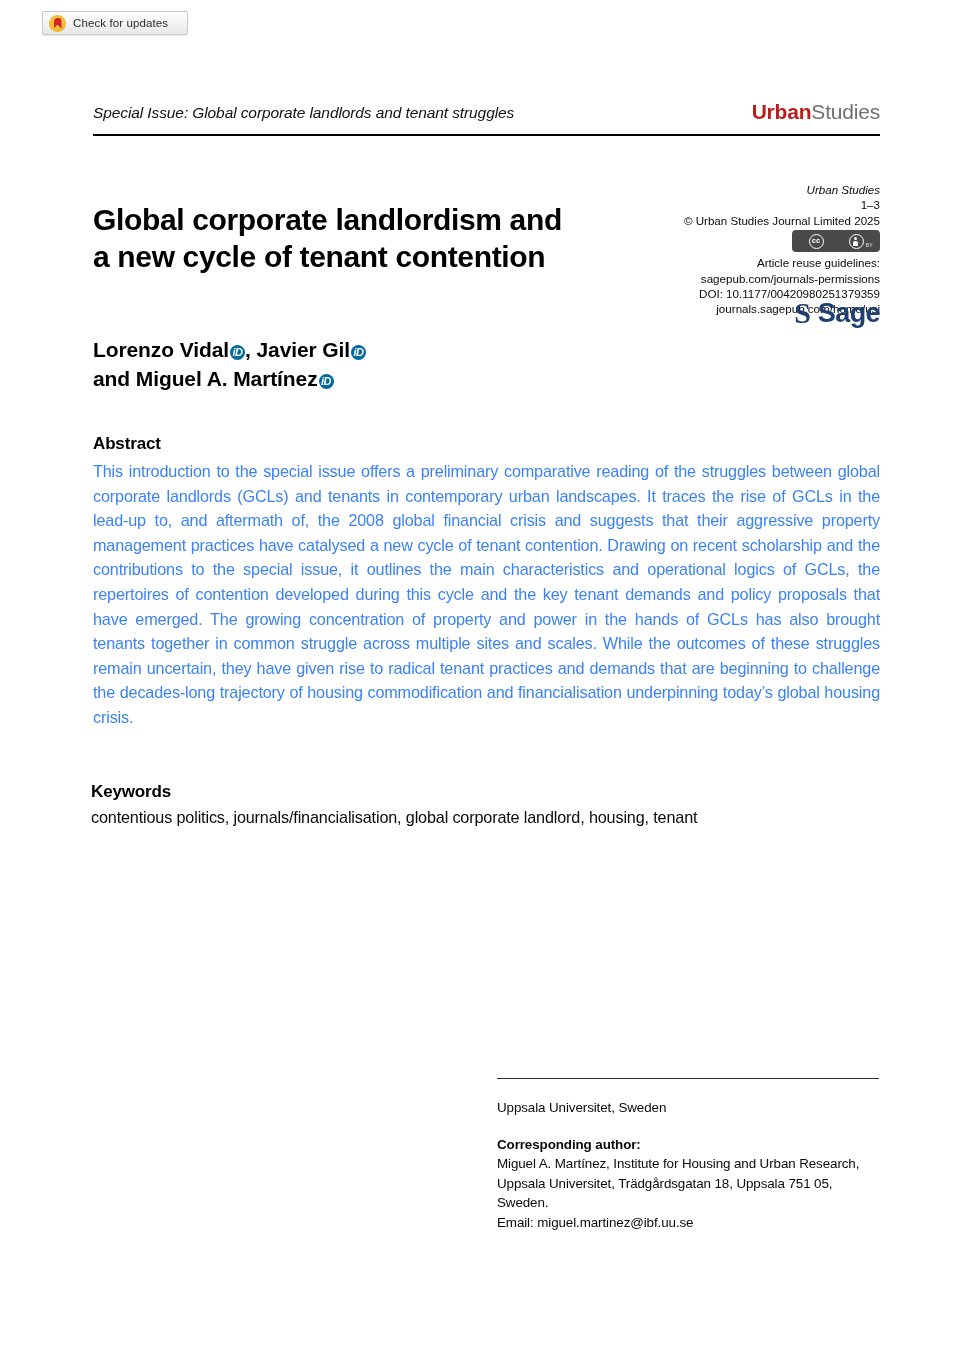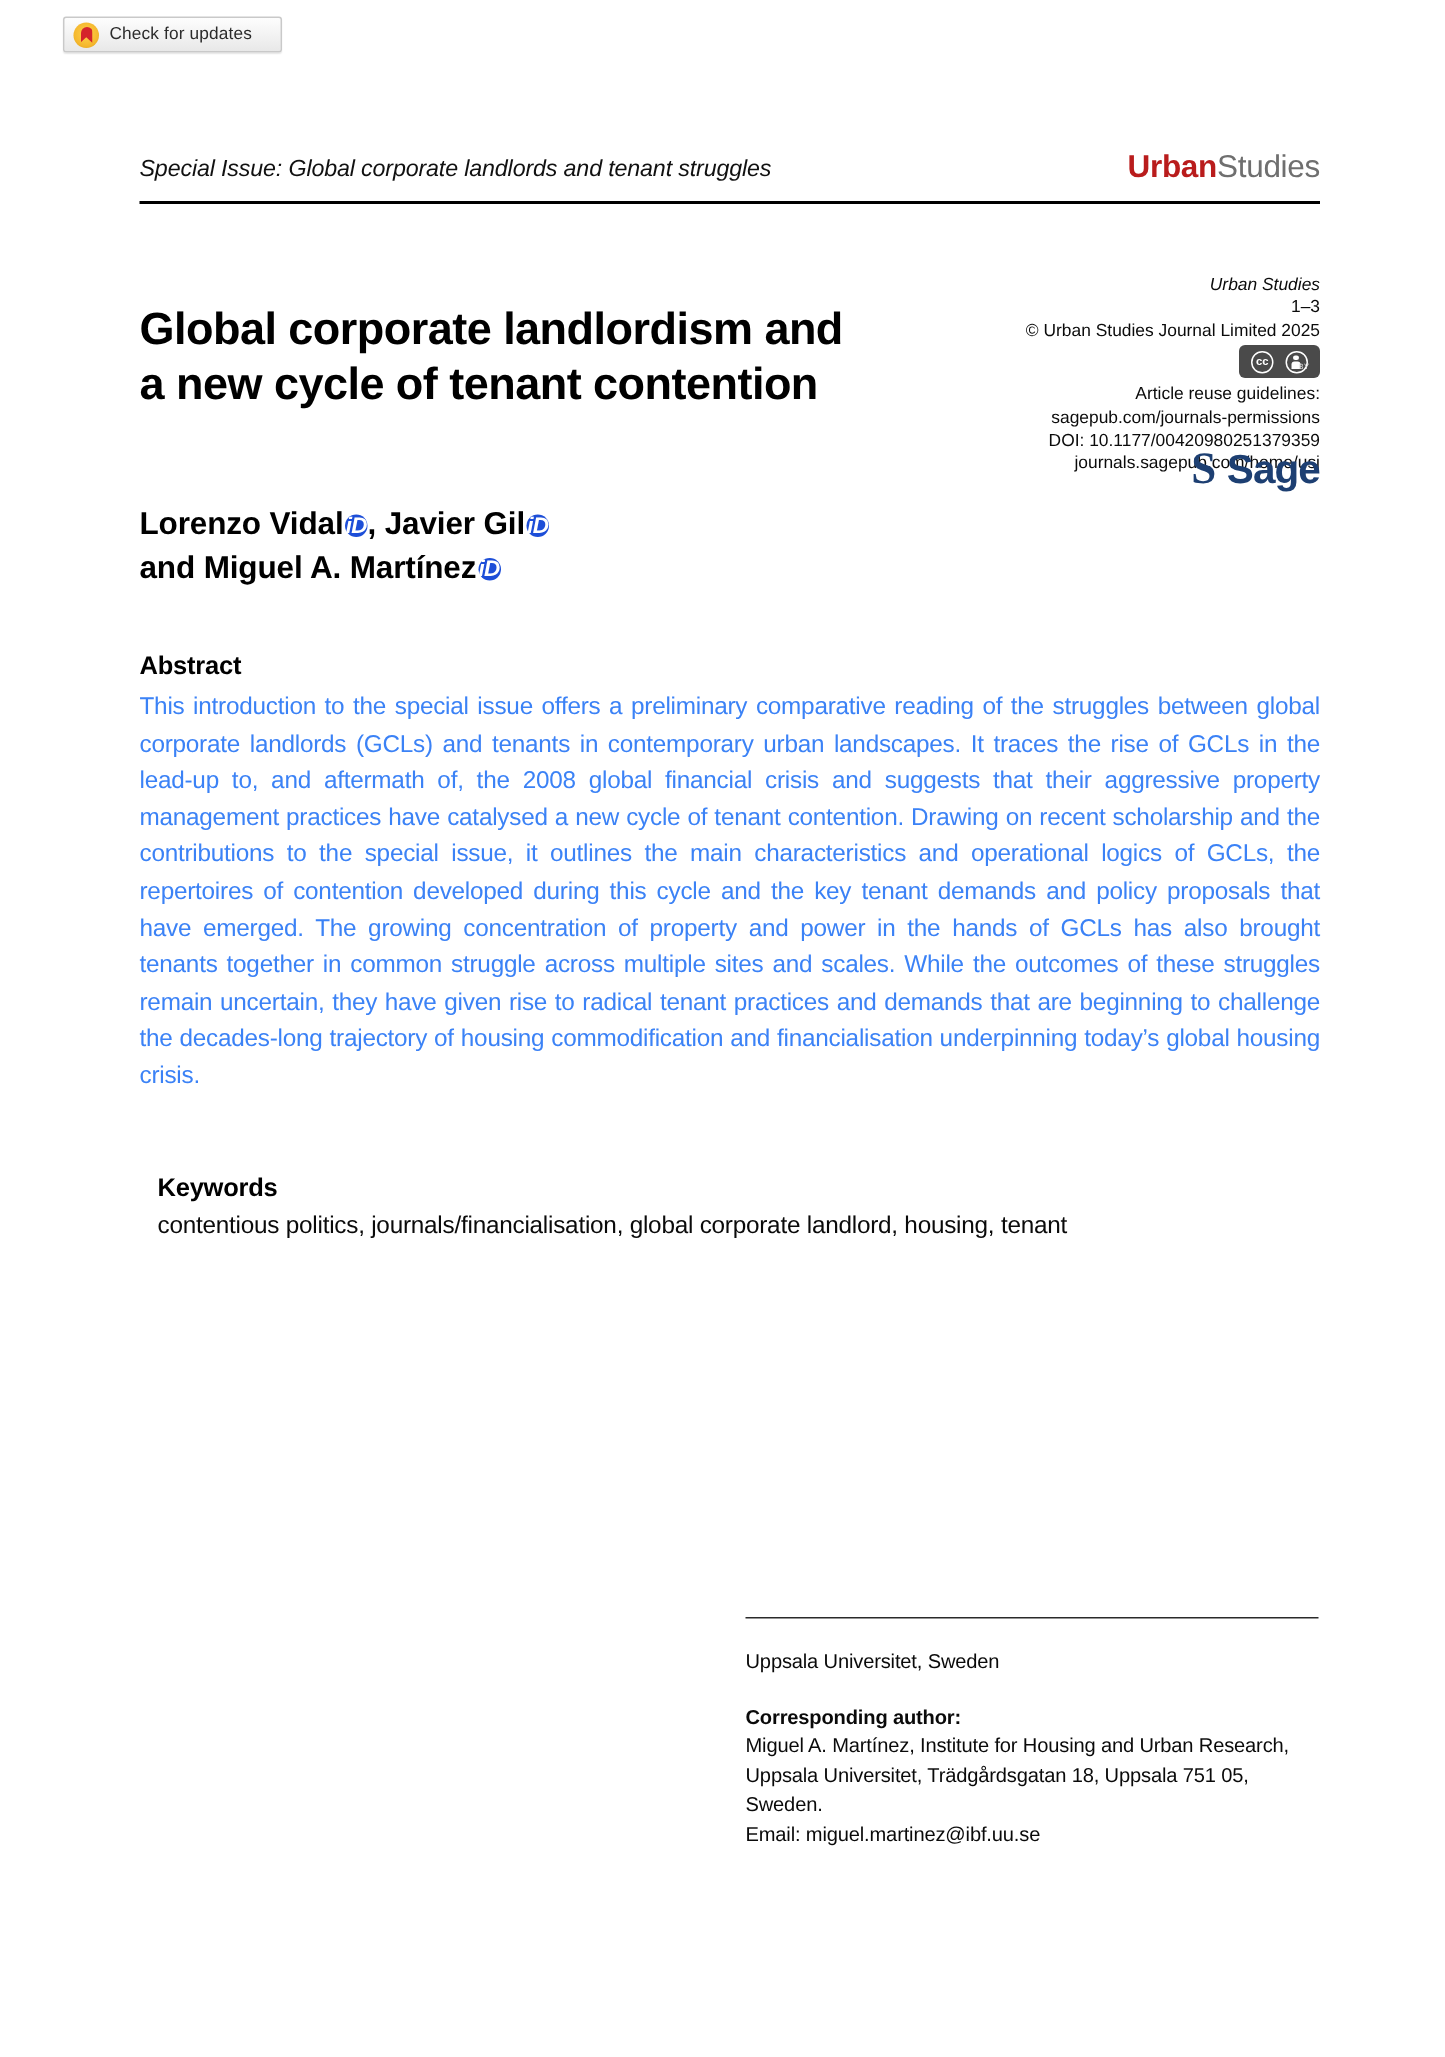--- a/index.html
+++ b/index.html
@@ -104,21 +104,21 @@
     line-height: 15.4px;
     color: #0b0b0b;
   }
   .meta .meta-journal { font-style: italic; margin-top: 30px; }
   .cc-wrap {
     display: flex;
     justify-content: flex-end;
     margin: 2px 0 3px 0;
   }
   .cc-badge {
-    width: 54px;
+    width: 88px;
     height: 22px;
     background: #4a4a4a;
     border-radius: 4px;
     display: flex;
     align-items: center;
     justify-content: space-around;
     padding: 0 4px;
     box-sizing: border-box;
     position: relative;
     text-align: right;
@@ -214,23 +214,23 @@
     font-size: 21px;
     font-weight: bold;
     line-height: 29px;
     letter-spacing: -0.1px;
   }
   .orcid {
     display: inline-block;
     width: 15px;
     height: 15px;
     border-radius: 50%;
-    background: #1d4ed8;
+    background: #0369a1;
     color: #ffffff;
-    font-size: 15px;
+    font-size: 11px;
     font-weight: bold;
     font-style: italic;
     line-height: 15px;
     text-align: center;
     vertical-align: 1px;
     margin-left: 1px;
     letter-spacing: -0.5px;
   }
 
   
@@ -250,21 +250,21 @@
     font-size: 16.2px;
     line-height: 24.6px;
     text-align: justify;
     letter-spacing: -0.15px;
     color: #3b82f6;
     hyphens: auto;
   }
 
   .keywords {
     position: absolute;
-    left: 105px;
+    left: 91px;
     top: 782px;
     width: 787px;
   }
   .keywords-body {
     margin-top: 4px;
     font-size: 16.2px;
     line-height: 23px;
     letter-spacing: -0.15px;
     color: #0a0a0a;
   }

